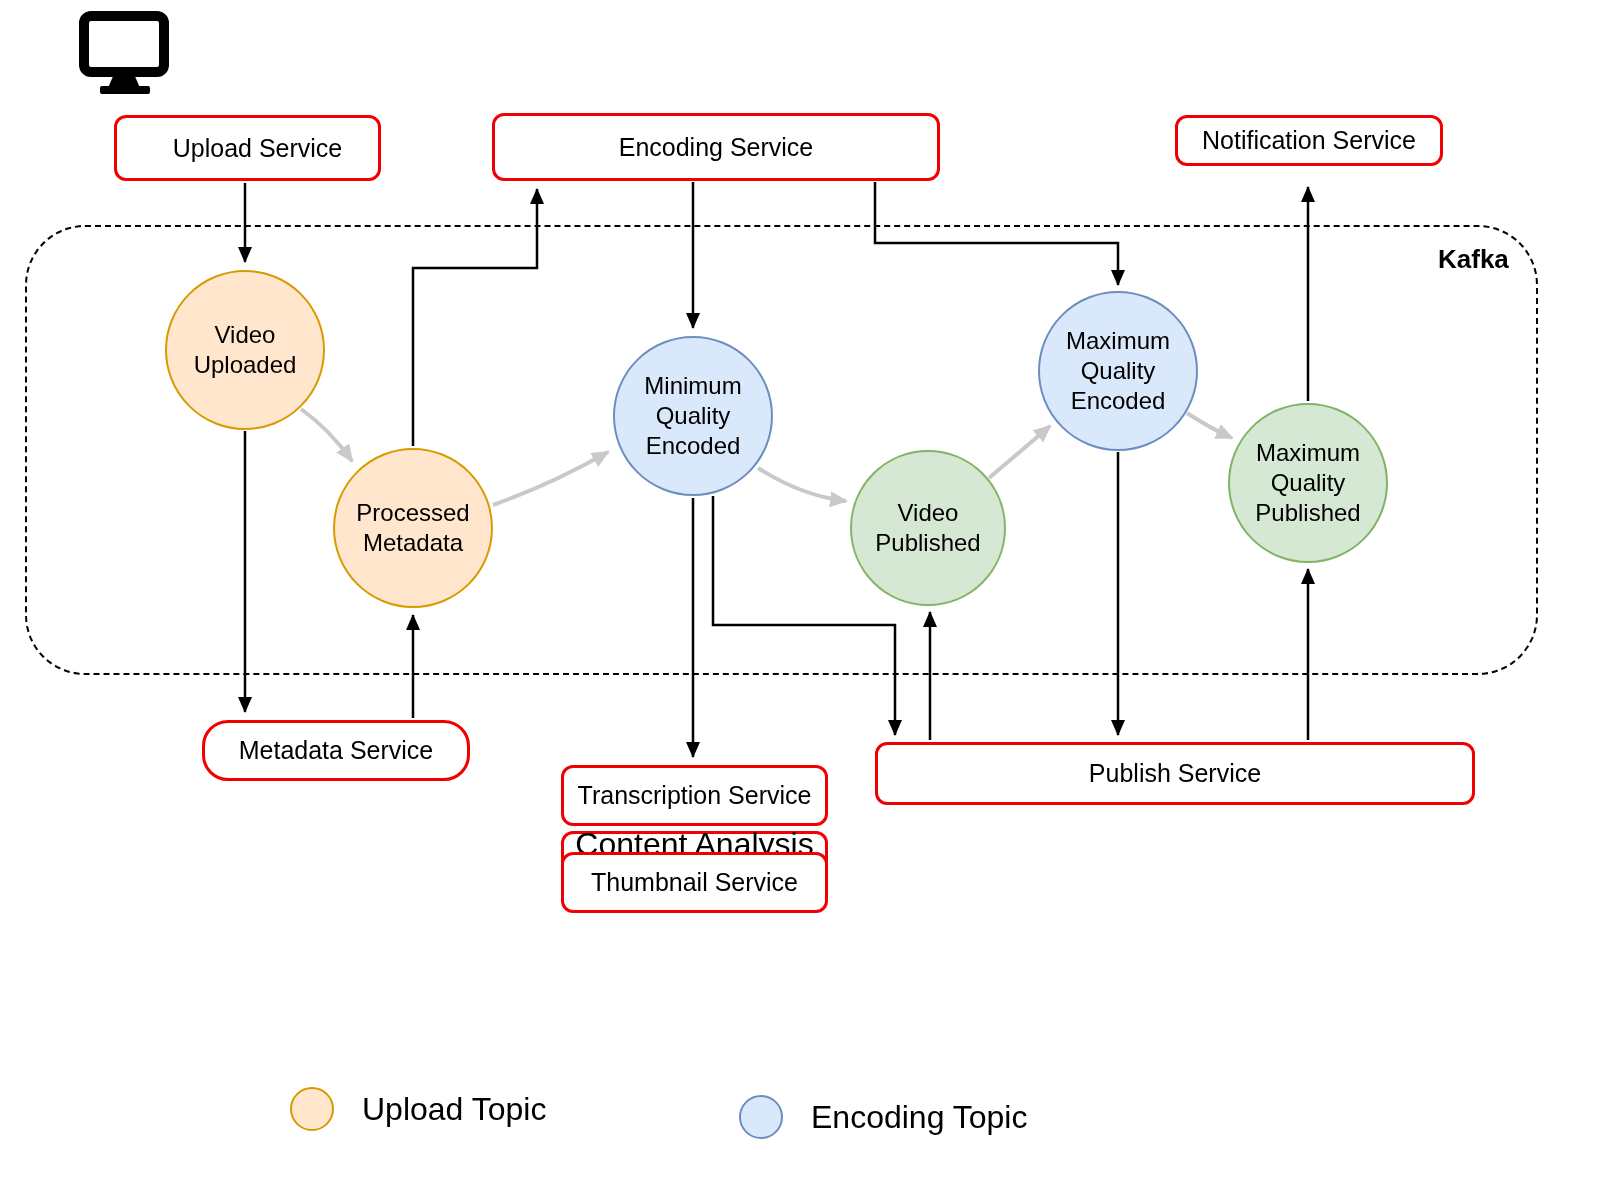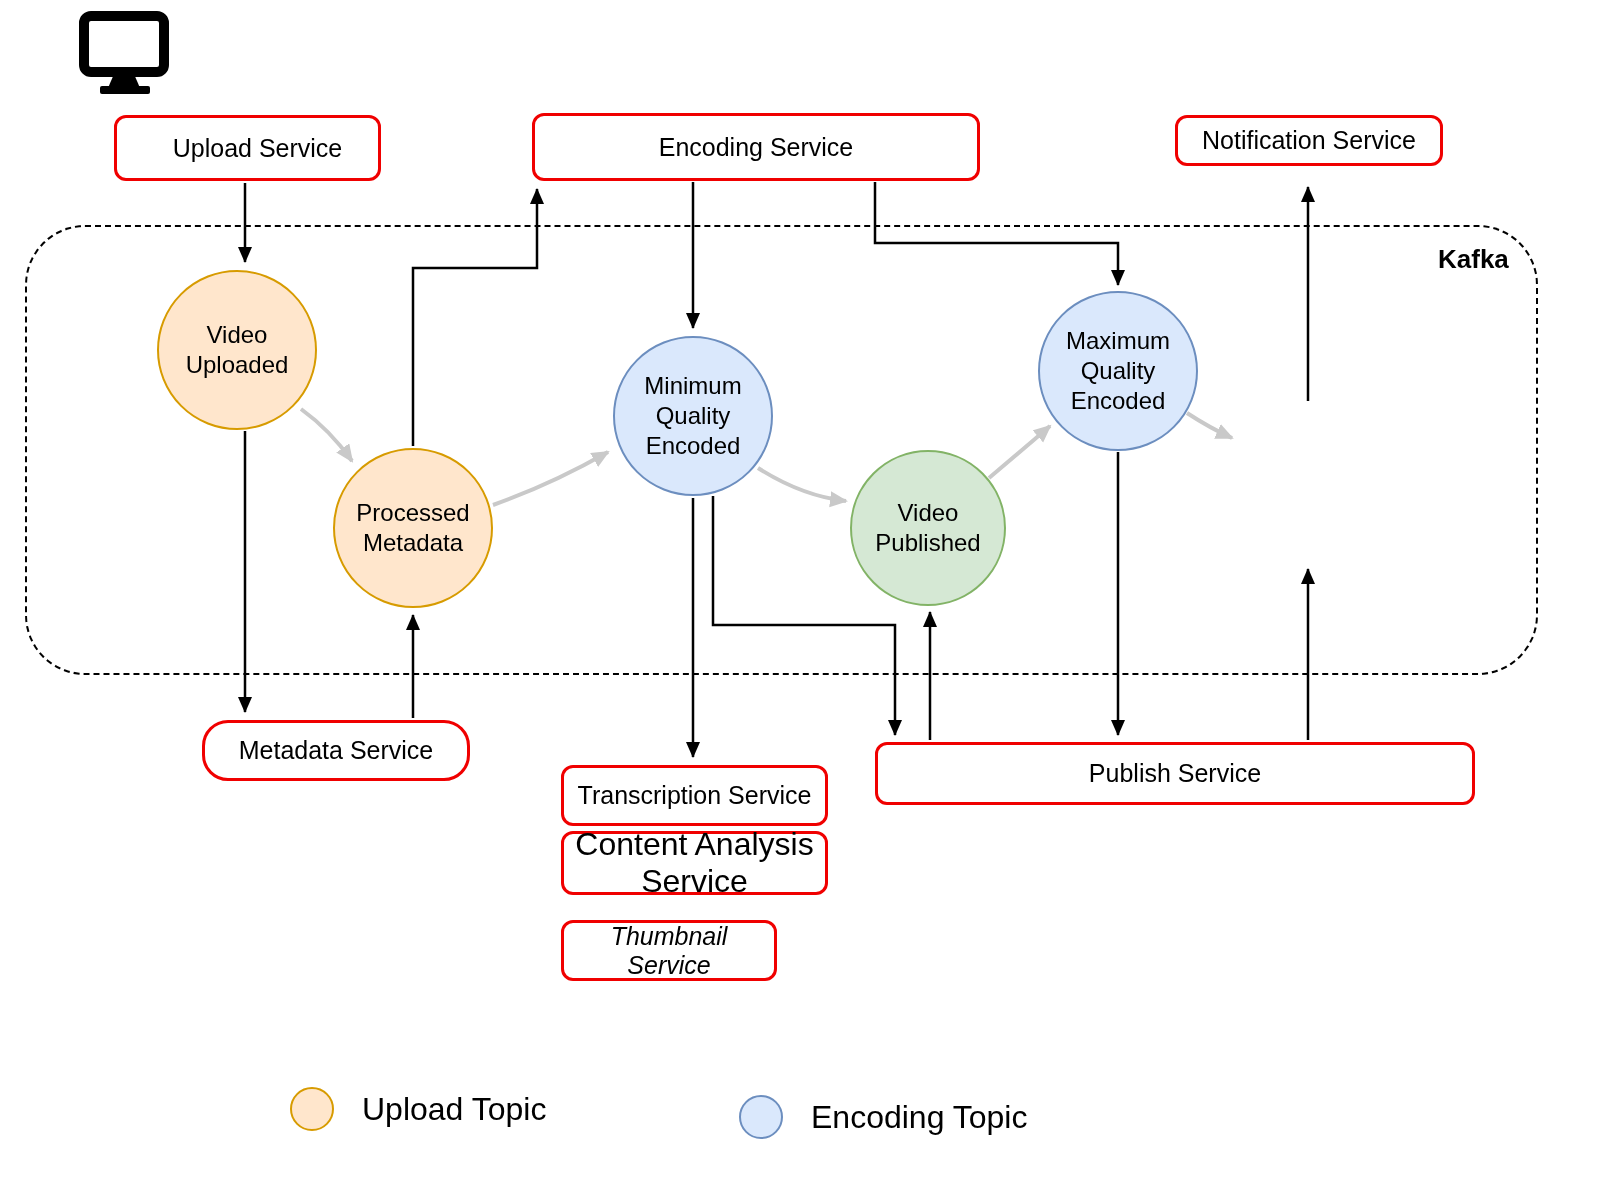--- a/index.html
+++ b/index.html
@@ -78,33 +78,34 @@
     <path d="M1308,401 L1308,187" fill="none" stroke="#000" stroke-width="2.5" marker-end="url(#ab)"></path>
 
     <path d="M301,409 Q330,430 352,461" fill="none" stroke="#c9c9c9" stroke-width="4" marker-end="url(#ag)"></path>
     <path d="M493,505 Q552,484 608,452" fill="none" stroke="#c9c9c9" stroke-width="4" marker-end="url(#ag)"></path>
     <path d="M758,468 Q802,496 846,501" fill="none" stroke="#c9c9c9" stroke-width="4" marker-end="url(#ag)"></path>
     <path d="M989,478 Q1020,452 1050,426" fill="none" stroke="#c9c9c9" stroke-width="4" marker-end="url(#ag)"></path>
     <path d="M1187,413 Q1210,428 1232,438" fill="none" stroke="#c9c9c9" stroke-width="4" marker-end="url(#ag)"></path>
   </svg>
 
   <div class="service" style="left:114px;top:115px;width:267px;height:66px;padding-left:28px;">Upload Service</div>
-  <div class="service" style="left:492px;top:113px;width:448px;height:68px;margin-left:40px;">Encoding Service</div>
+  <div class="service" style="left:492px;top:113px;width:448px;height:68px;">Encoding Service</div>
   <div class="service" style="left:1175px;top:115px;width:268px;height:51px;">Notification Service</div>
   <div class="service" style="left:202px;top:720px;width:268px;height:61px;border-radius:26px;">Metadata Service</div>
   <div class="service" style="left:561px;top:765px;width:267px;height:61px;">Transcription Service</div>
   <div class="service" style="left:561px;top:831px;width:267px;height:64px;font-size:32px;">Content Analysis Service</div>
-  <div class="service" style="left:561px;top:920px;width:216px;height:61px;font-style:italic;">Thumbnail Service</div>
+  <div class="service" style="left:561px;top:852px;width:267px;height:61px;">Thumbnail Service</div>
   <div class="service" style="left:875px;top:742px;width:600px;height:63px;">Publish Service</div>
 
-  <div class="topic upload" style="left:157px;top:270px;width:160px;height:160px;">Video Uploaded</div>
+  <div class="topic upload" style="left:165px;top:270px;width:160px;height:160px;">Video Uploaded</div>
   <div class="topic upload" style="left:333px;top:448px;width:160px;height:160px;">Processed Metadata</div>
   <div class="topic encoding" style="left:613px;top:336px;width:160px;height:160px;">Minimum Quality Encoded</div>
   <div class="topic encoding" style="left:1038px;top:291px;width:160px;height:160px;">Maximum Quality Encoded</div>
   <div class="topic publish" style="left:850px;top:450px;width:156px;height:156px;">Video Published</div>
+  <div class="topic publish" style="left:1228px;top:403px;width:160px;height:160px;">Maximum Quality Published</div>
 
   <div class="legend">
     <div class="legend-item" style="left:290px;top:7px;">
       <span class="legend-dot upload"></span>
       <span class="legend-label">Upload Topic</span>
     </div>
     <div class="legend-item" style="left:739px;top:7px;margin-top:8px;">
       <span class="legend-dot encoding"></span>
       <span class="legend-label">Encoding Topic</span>
     </div>

